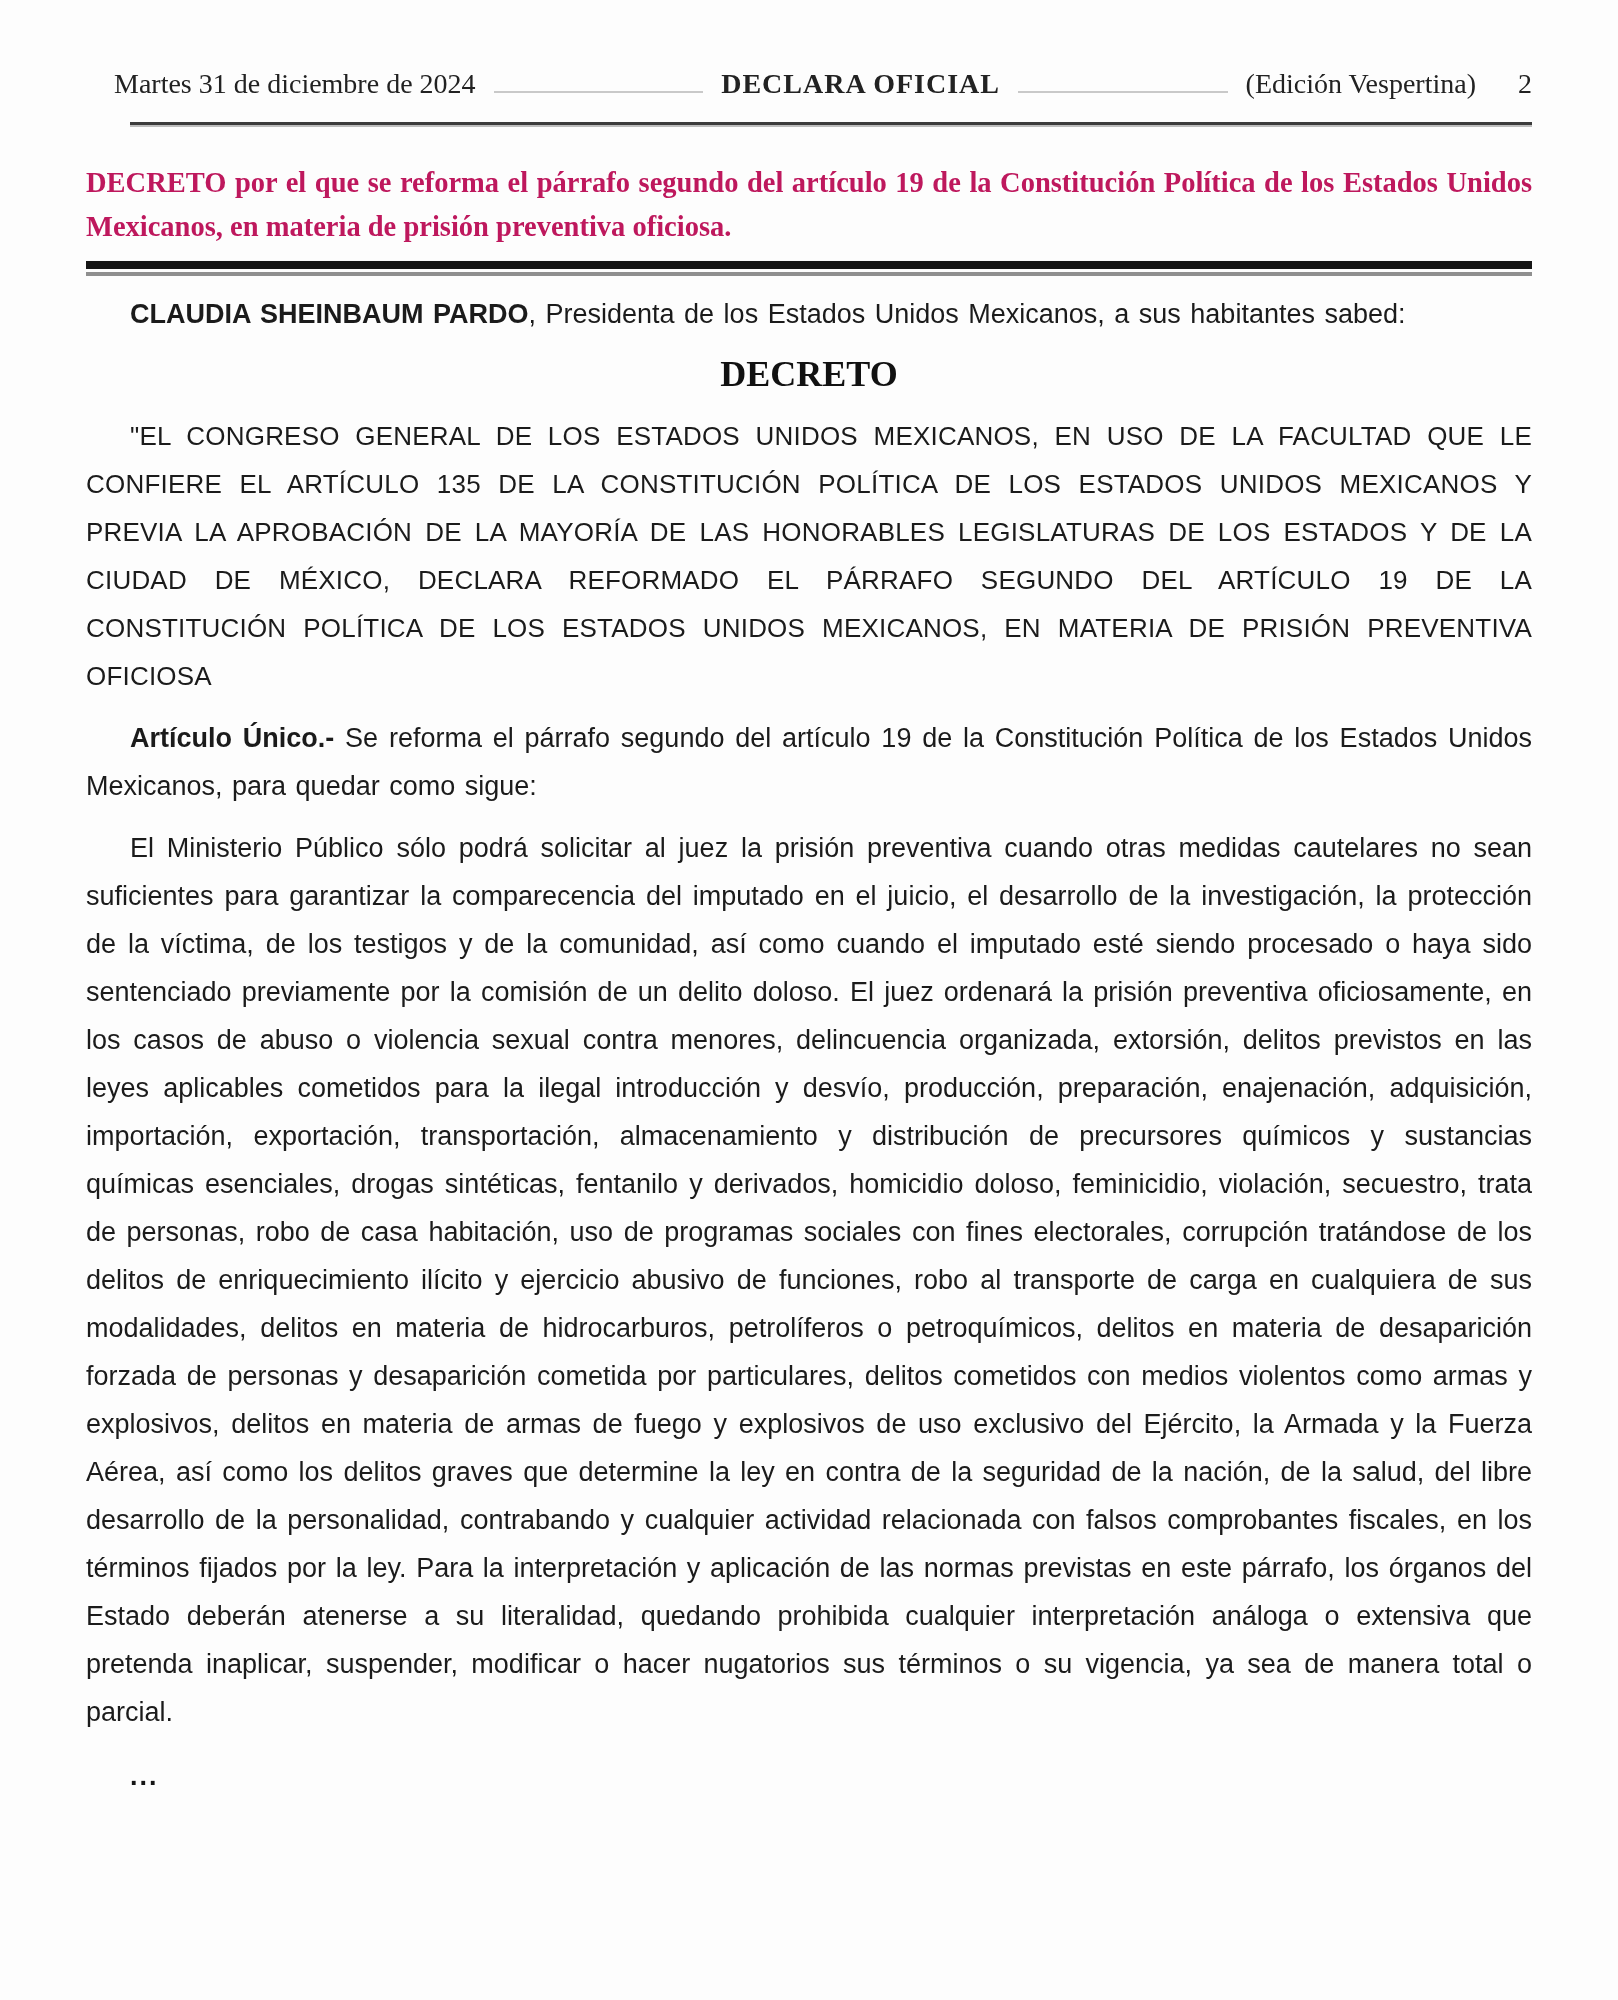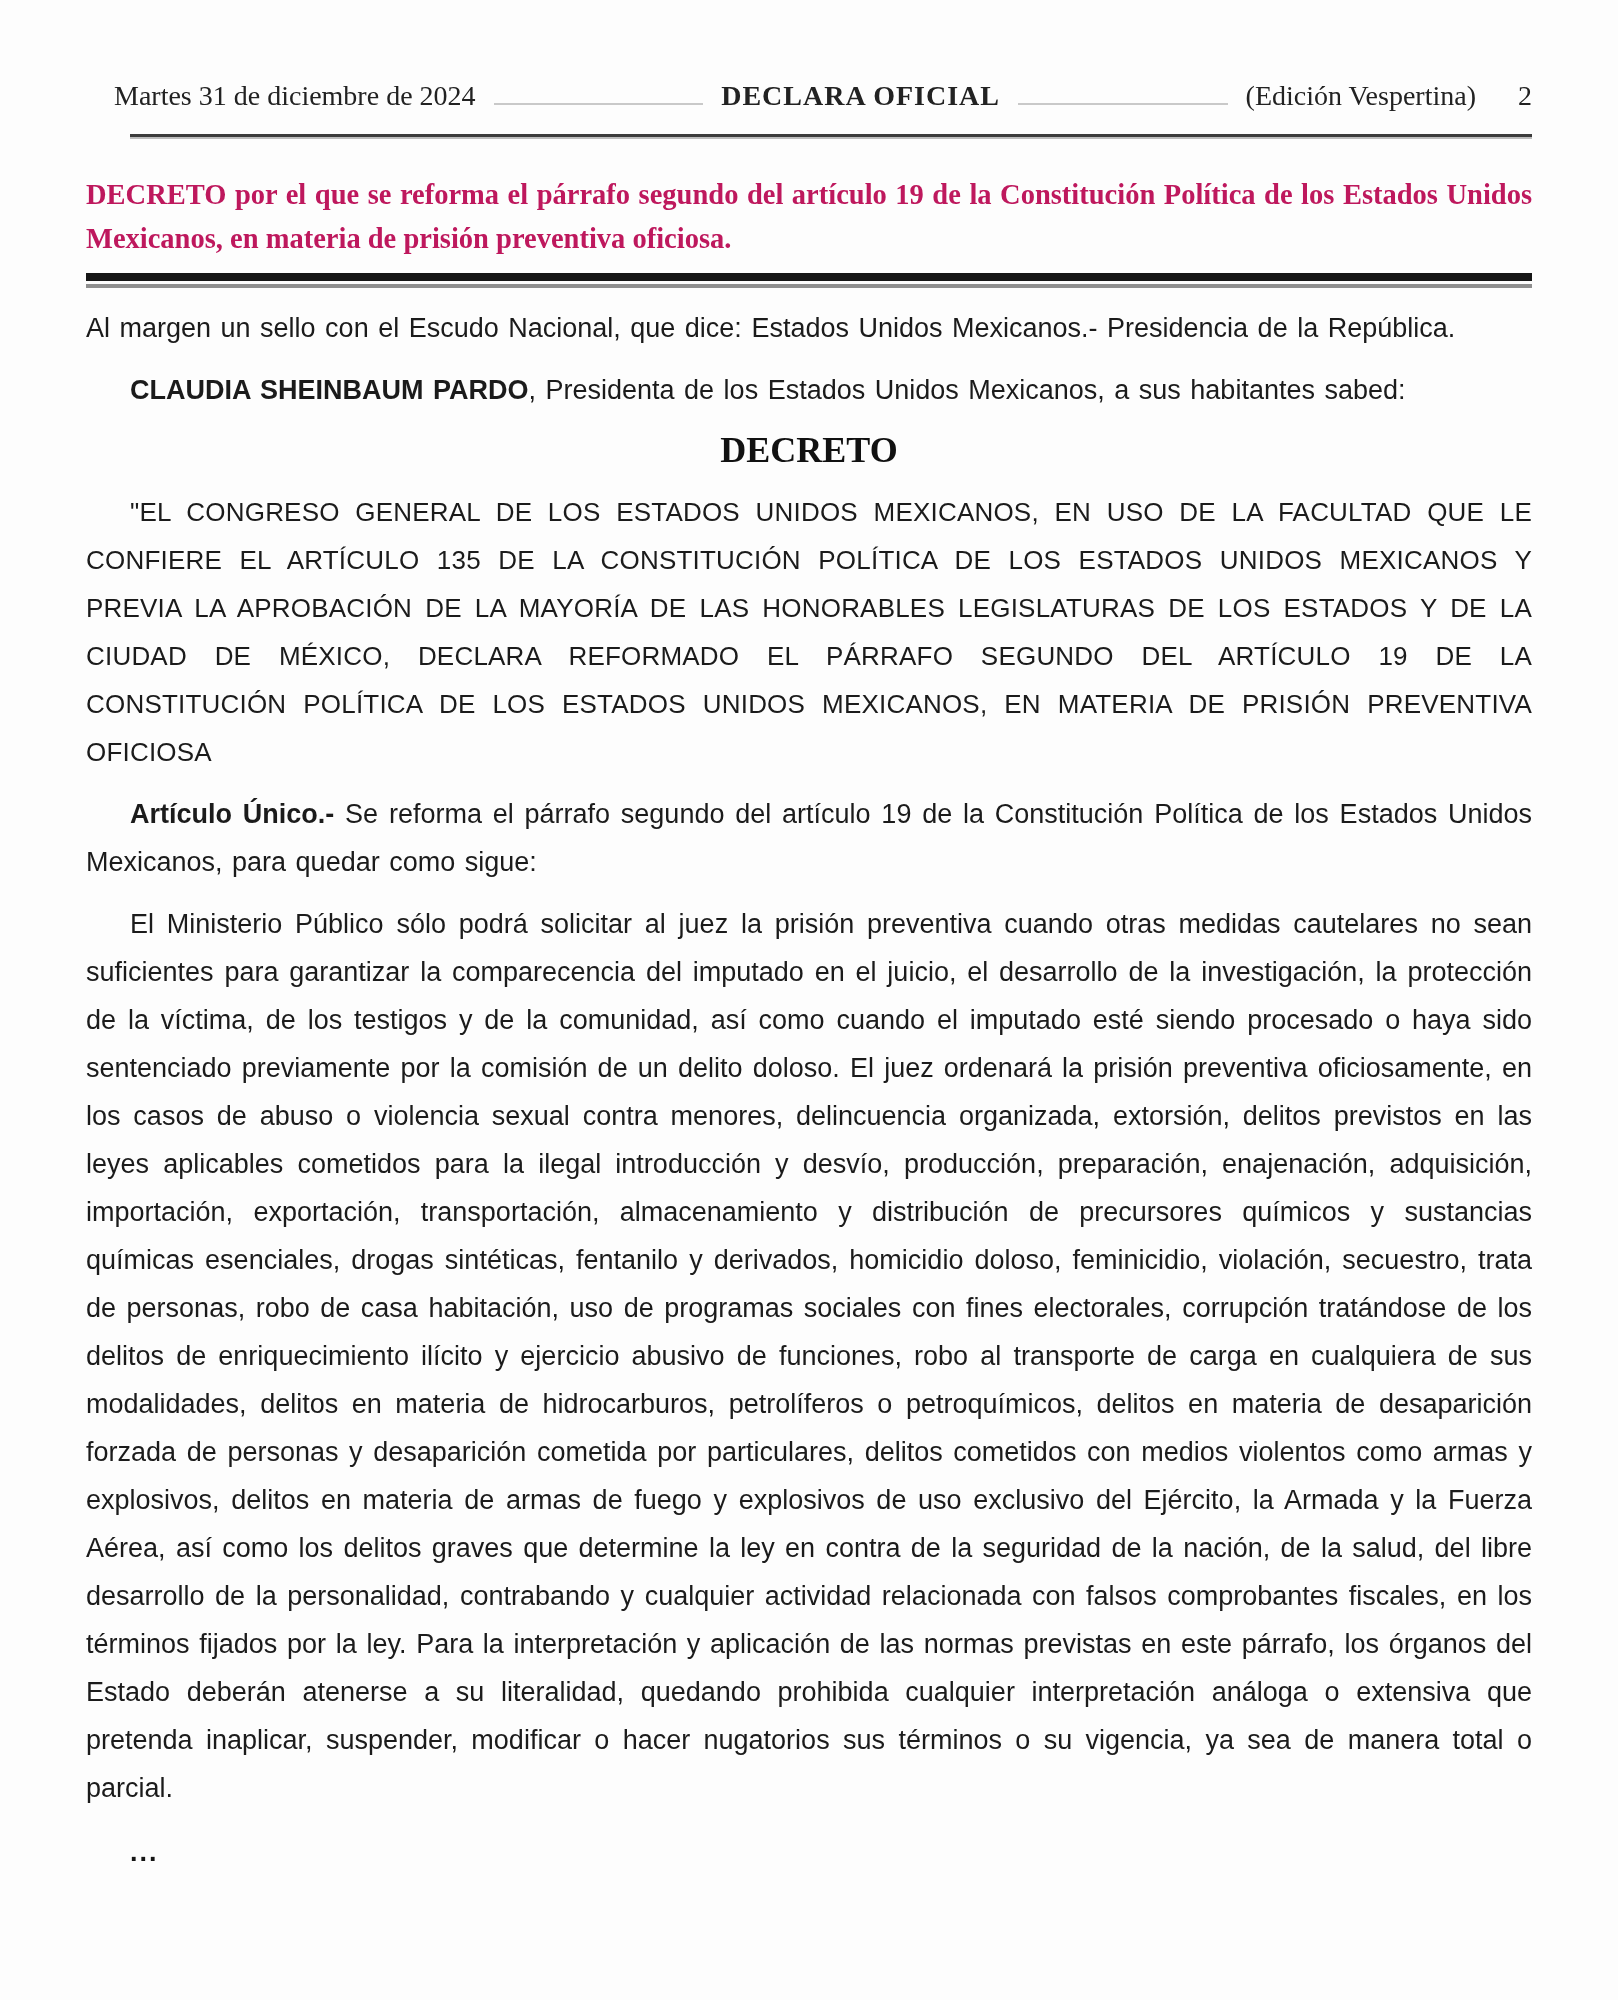--- a/index.html
+++ b/index.html
@@ -16,21 +16,20 @@
     padding: 68px 86px 40px 86px;
   }
   
   .running-header {
     display: flex;
     align-items: baseline;
     font-family: "Liberation Serif", serif;
     font-size: 28px;
     color: #222;
     white-space: nowrap;
-    margin-top: 12px;
   }
   .running-header .hdr-fill {
     flex: 1;
     border-bottom: 2px solid #c9c9c9;
     margin: 0 18px 6px 18px;
     height: 1px;
   }
   .hdr-date { padding-left: 28px; }
   .hdr-gazette { font-weight: bold; letter-spacing: 1px; }
   .hdr-page { margin-left: 42px; }
@@ -103,21 +102,20 @@
     <span class="hdr-gazette">DECLARA OFICIAL</span>
     <span class="hdr-fill"></span>
     <span class="hdr-edition">(Edición Vespertina)</span>
     <span class="hdr-page">2</span>
   </div>
   <div class="header-rule"></div>
 
   <div class="headline">DECRETO por el que se reforma el párrafo segundo del artículo 19 de la Constitución Política de los Estados Unidos Mexicanos, en materia de prisión preventiva oficiosa.</div>
   <div class="double-rule"></div>
 
-  <p class="body-par mt-md">Al margen un sello con el Escudo Nacional, que dice: Estados Unidos Mexicanos.- Presidencia de la República.</p>
 
   <p class="body-par indent mt-sm"><span class="bold">CLAUDIA SHEINBAUM PARDO</span><span>, Presidenta de los Estados Unidos Mexicanos, a sus habitantes sabed:</span></p>
 
 
   <div class="decreto-heading">DECRETO</div>
 
   <p class="body-par caps-par indent mt-sm">"EL CONGRESO GENERAL DE LOS ESTADOS UNIDOS MEXICANOS, EN USO DE LA FACULTAD QUE LE CONFIERE EL ARTÍCULO 135 DE LA CONSTITUCIÓN POLÍTICA DE LOS ESTADOS UNIDOS MEXICANOS Y PREVIA LA APROBACIÓN DE LA MAYORÍA DE LAS HONORABLES LEGISLATURAS DE LOS ESTADOS Y DE LA CIUDAD DE MÉXICO, DECLARA REFORMADO EL PÁRRAFO SEGUNDO DEL ARTÍCULO 19 DE LA CONSTITUCIÓN POLÍTICA DE LOS ESTADOS UNIDOS MEXICANOS, EN MATERIA DE PRISIÓN PREVENTIVA OFICIOSA</p>
 
   <p class="body-par indent mt-sm"><span class="bold">Artículo Único.-</span><span> Se reforma el párrafo segundo del artículo 19 de la Constitución Política de los Estados Unidos Mexicanos, para quedar como sigue:</span></p>
 

